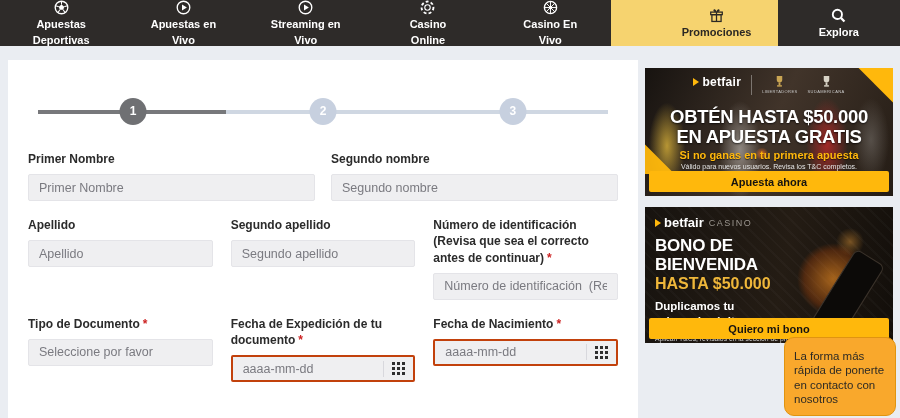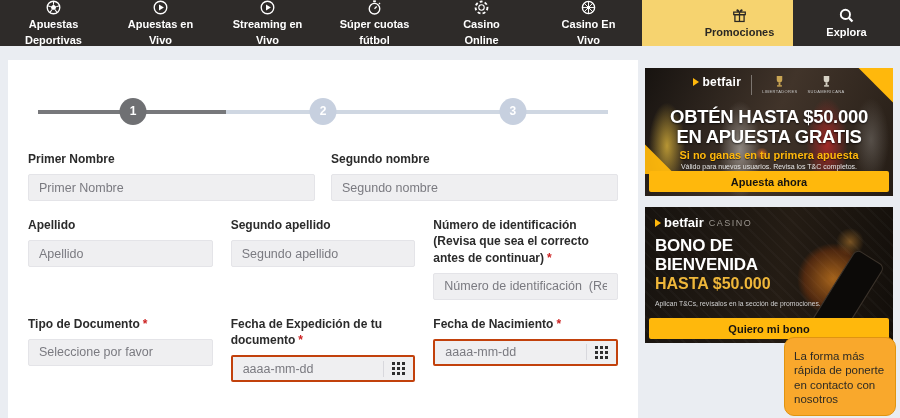--- a/index.html
+++ b/index.html
@@ -149,32 +149,20 @@
           <circle cx="10" cy="10" r="7.4" fill="none" stroke="currentColor" stroke-width="1.6"></circle>
           <polygon points="8.2,6.6 14,10 8.2,13.4" fill="currentColor"></polygon>
         </svg>
       </span>
     <span>Streaming en</span>
     <span>Vivo</span>
   </div>
   <div class="nav-item">
     <span class="nav-icon">
         <svg viewBox="0 0 20 20">
-          <circle cx="10" cy="11.4" r="6.2" fill="none" stroke="currentColor" stroke-width="1.6"></circle>
-          <rect x="8.4" y="1.6" width="3.2" height="2.2" fill="currentColor"></rect>
-          <line x1="10" y1="11.4" x2="12.6" y2="8.8" stroke="currentColor" stroke-width="1.5"></line>
-          <line x1="15.2" y1="4.6" x2="16.6" y2="6" stroke="currentColor" stroke-width="1.4"></line>
-        </svg>
-      </span>
-    <span>Súper cuotas</span>
-    <span>fútbol</span>
-  </div>
-  <div class="nav-item">
-    <span class="nav-icon">
-        <svg viewBox="0 0 20 20">
           <circle cx="10" cy="10" r="7" fill="none" stroke="currentColor" stroke-width="2.2" stroke-dasharray="3.4 2.6"></circle>
           <circle cx="10" cy="10" r="3.2" fill="none" stroke="currentColor" stroke-width="1.3"></circle>
         </svg>
       </span>
     <span>Casino</span>
     <span>Online</span>
   </div>
   <div class="nav-item">
     <span class="nav-icon">
         <svg viewBox="0 0 20 20">
@@ -346,20 +334,24 @@
         <div class="bf-logo2">
           <span class="bf-mark"></span>
           <span class="name">betfair</span>
           <span class="suffix">CASINO</span>
         </div>
         <div class="b2-title">
           <div>BONO DE</div>
           <div>BIENVENIDA</div>
         </div>
         <div class="b2-amount">HASTA $50.000</div>
+        <div class="b2-sub">
+          <div>Duplicamos tu</div>
+          <div>primer depósito</div>
+        </div>
         <div class="b2-terms">Aplican T&amp;Cs, revísalos en la sección de promociones.</div>
       </div>
       <div class="banner-cta">Quiero mi bono</div>
     </div>
 
   </aside>
 </div>
 
 <div class="chat-widget">
   <div class="chat-body">La forma más rápida de ponerte en contacto con nosotros</div>

